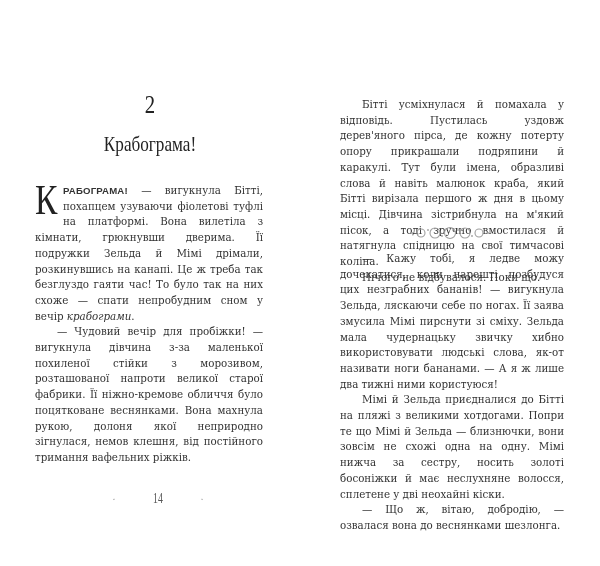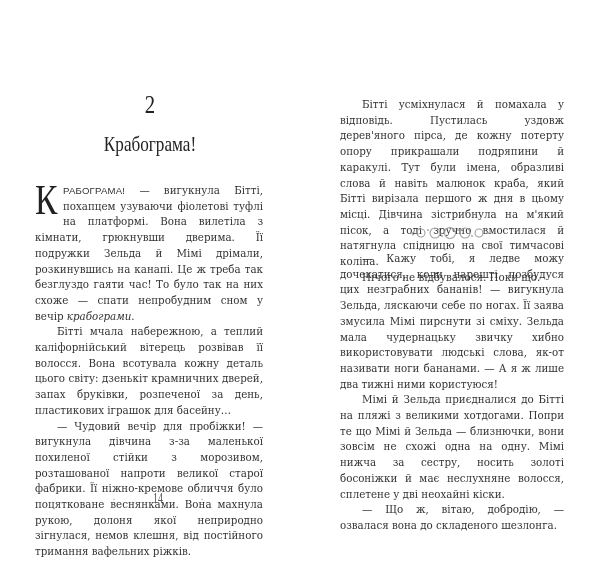--- a/index.html
+++ b/index.html
@@ -72,20 +72,21 @@
       margin: 2px 4px 0 0;
       color: #222;
       transform: scaleX(0.8);
       transform-origin: left top;
       width: 24px;
     }
     .smallcaps {
       font-family: "Liberation Sans", sans-serif;
       font-size: 9.6px;
       letter-spacing: 0.2px;
+      font-weight: bold;
     }
 
     .ornament {
       position: absolute;
       left: 60px; width: 180px;
       top: 226px;
       text-align: center;
       font-size: 11px;
       color: #9a9a9a;
       letter-spacing: 1px;
@@ -112,21 +113,20 @@
   </style>
 </head>
 <body>
 
 <div class="page left">
   <div class="chapter-number">2</div>
   <div class="chapter-title">Крабограма!</div>
 
   <div class="body-text">
     <p class="dropcap-para"><span class="dropcap">К</span><span class="smallcaps">РАБОГРАМА!</span><span> — вигукнула Бітті, похапцем узуваючи фіолетові туфлі на платформі. Вона вилетіла з кімнати, грюкнувши дверима. Її подружки Зельда й Мімі дрімали, розкинувшись на канапі. Це ж треба так безглуздо гаяти час! То було так на них схоже — спати непробудним сном у вечір </span><em>крабограми</em><span>.</span></p>
-    <p>Бітті мчала набережною, а теплий калі­форнійський вітерець розвівав її волосся. Вона всотувала кожну деталь цього світу: дзенькіт крамничних дверей, запах бруківки, розпеченої за день, пластикових іграшок для басейну…</p>
     <p>— Чудовий вечір для пробіжки! — ви­гукнула дівчина з-за маленької похиленої стійки з морозивом, розташованої напроти великої старої фабрики. Її ніжно-кремове обличчя було поцят­коване веснянками. Вона махнула рукою, долоня якої неприродно зігнулася, немов клешня, від постійного тримання вафельних ріжків.</p>
   </div>
 
   <div class="folio">
     <svg viewBox="0 0 20 20">
       <path d="M10 2 C5 2 2 6 3 10 C4 13 7 14 9 13 L6 18 L9 16 L11 13 C15 12 17 9 16 6 C15 3 13 2 10 2 Z" fill="#8a8a8a"></path>
       <path d="M9 6 C11 6 12 8 11 10 C10 11 8 10 8 8" fill="none" stroke="#d0d0d0" stroke-width="1"></path>
     </svg>
     <span class="num">14</span>
     <svg viewBox="0 0 20 20">
@@ -158,16 +158,16 @@
         <circle cx="49" cy="4" r="0.9"></circle>
         <circle cx="63" cy="10" r="0.9"></circle>
         <circle cx="79" cy="7" r="1"></circle>
       </g>
     </svg>
   </div>
 
   <div class="body-text part2">
     <p>— Кажу тобі, я ледве можу дочекатися, коли нарешті позбудуся цих незграбних бананів! — вигукнула Зельда, ляскаючи себе по ногах. Її заява змусила Мімі пирснути зі сміху. Зельда мала чудернацьку звичку хибно використовувати людські слова, як-от називати ноги бананами. — А я ж лише два тижні ними користуюся!</p>
     <p>Мімі й Зельда приєдналися до Бітті на пляжі з великими хотдогами. Попри те що Мімі й Зельда — близнючки, вони зовсім не схожі одна на одну. Мімі нижча за сестру, носить золоті босоніжки й має неслухняне волосся, сплетене у дві неохайні кіски.</p>
-    <p>— Що ж, вітаю, добродію, — озвалася вона до складеного шезлонга.</p>
+    <p>— Що ж, вітаю, добродію, — озвалася вона до веснянками шезлонга.</p>
   </div>
 
 </div>
 
 </body></html>

